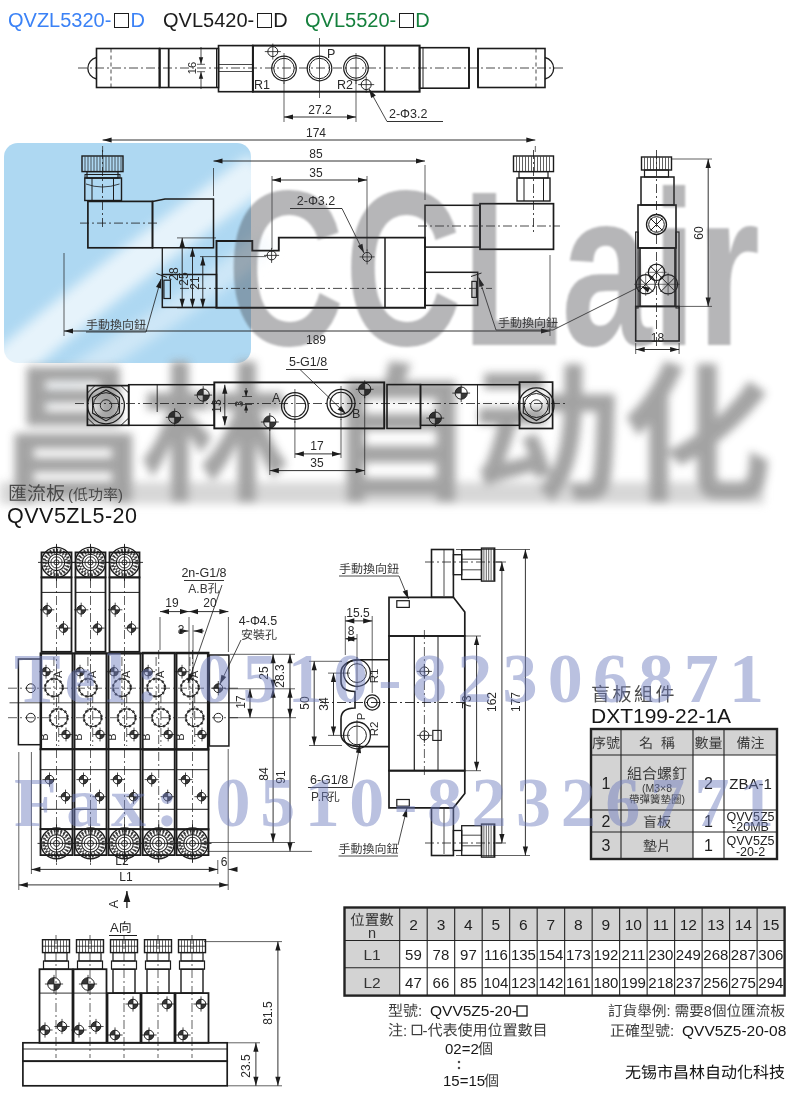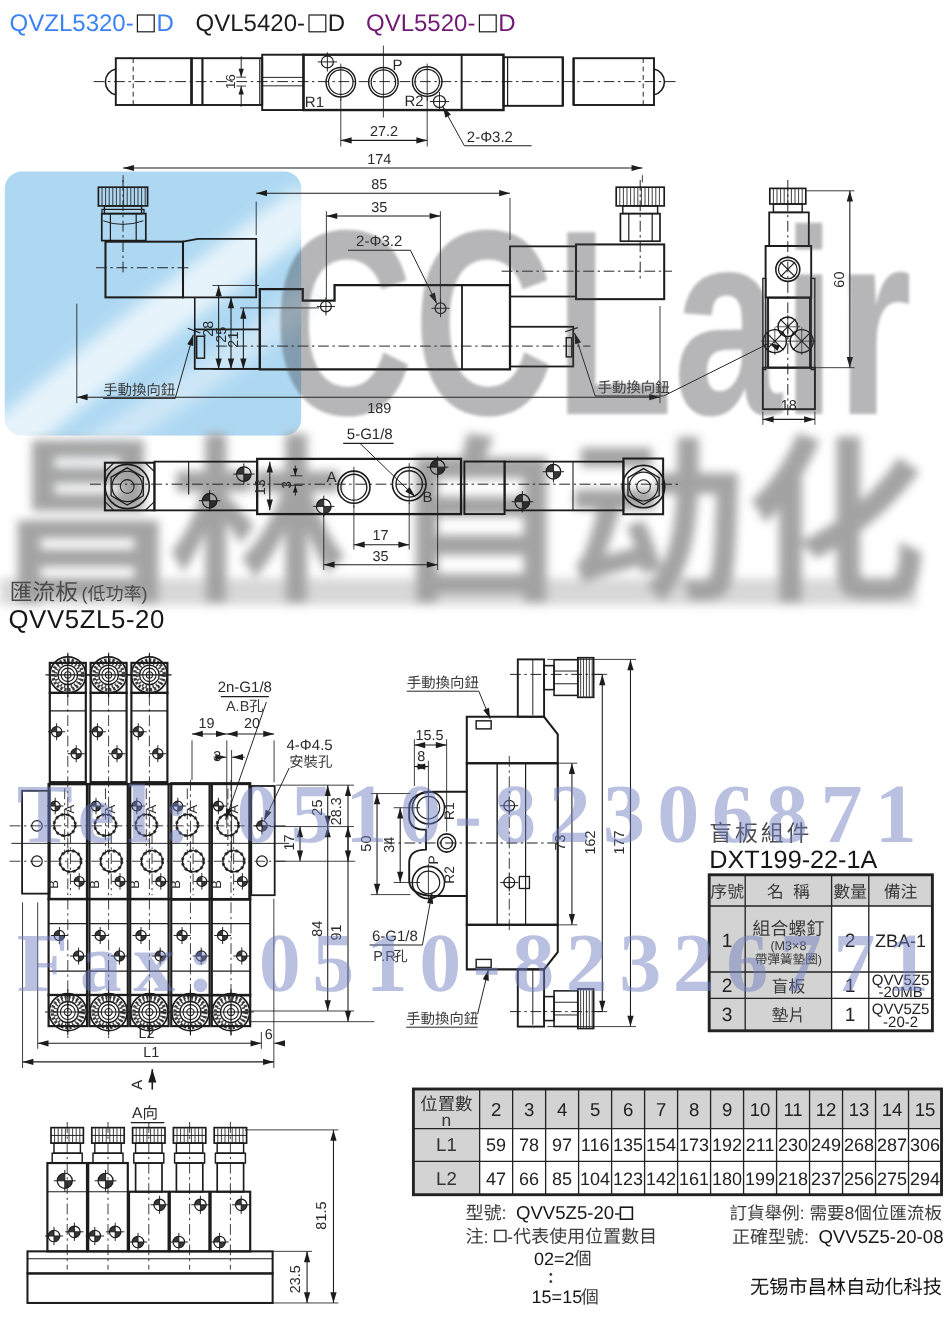--- a/index.html
+++ b/index.html
@@ -1563,21 +1563,21 @@
         <text x="118.0" y="500.0" font-family="Liberation Sans, sans-serif" font-size="15" fill="#4a4a4a">)</text>
       </g>
     </g>
     <g>
       <text x="7" y="523" font-family="Liberation Sans, sans-serif" font-size="21.5" font-weight="normal" text-anchor="start" fill="#161616" letter-spacing="0.5">QVV5ZL5-20</text>
     </g>
 </svg>
 
 <div class="abs" style="left:8px;top:9px;font-size:20px;color:#3b82f6;">QVZL5320-<span class="bx"></span>D</div>
 <div class="abs" style="left:163px;top:9px;font-size:20px;color:#1c1c1c;">QVL5420-<span class="bx"></span>D</div>
-<div class="abs" style="left:305px;top:9px;font-size:20px;color:#701a75;">QVL5520-<span class="bx"></span>D</div>
+<div class="abs" style="left:305px;top:9px;font-size:20px;color:#15803d;">QVL5520-<span class="bx"></span>D</div>
 
 <svg class="abs" style="left:0;top:0" width="788" height="1099">
 <defs>
       <filter id="b1" x="-10%" y="-10%" width="120%" height="120%">
         <feGaussianBlur stdDeviation="1.2"></feGaussianBlur>
       </filter>
     </defs>
 <text x="227" y="345" font-family="Liberation Sans,sans-serif" font-size="220" font-weight="bold" fill="#3a3a40" opacity="0.37" textLength="533" lengthAdjust="spacingAndGlyphs" filter="url(#b1)">CCLair</text>
 </svg>
 

